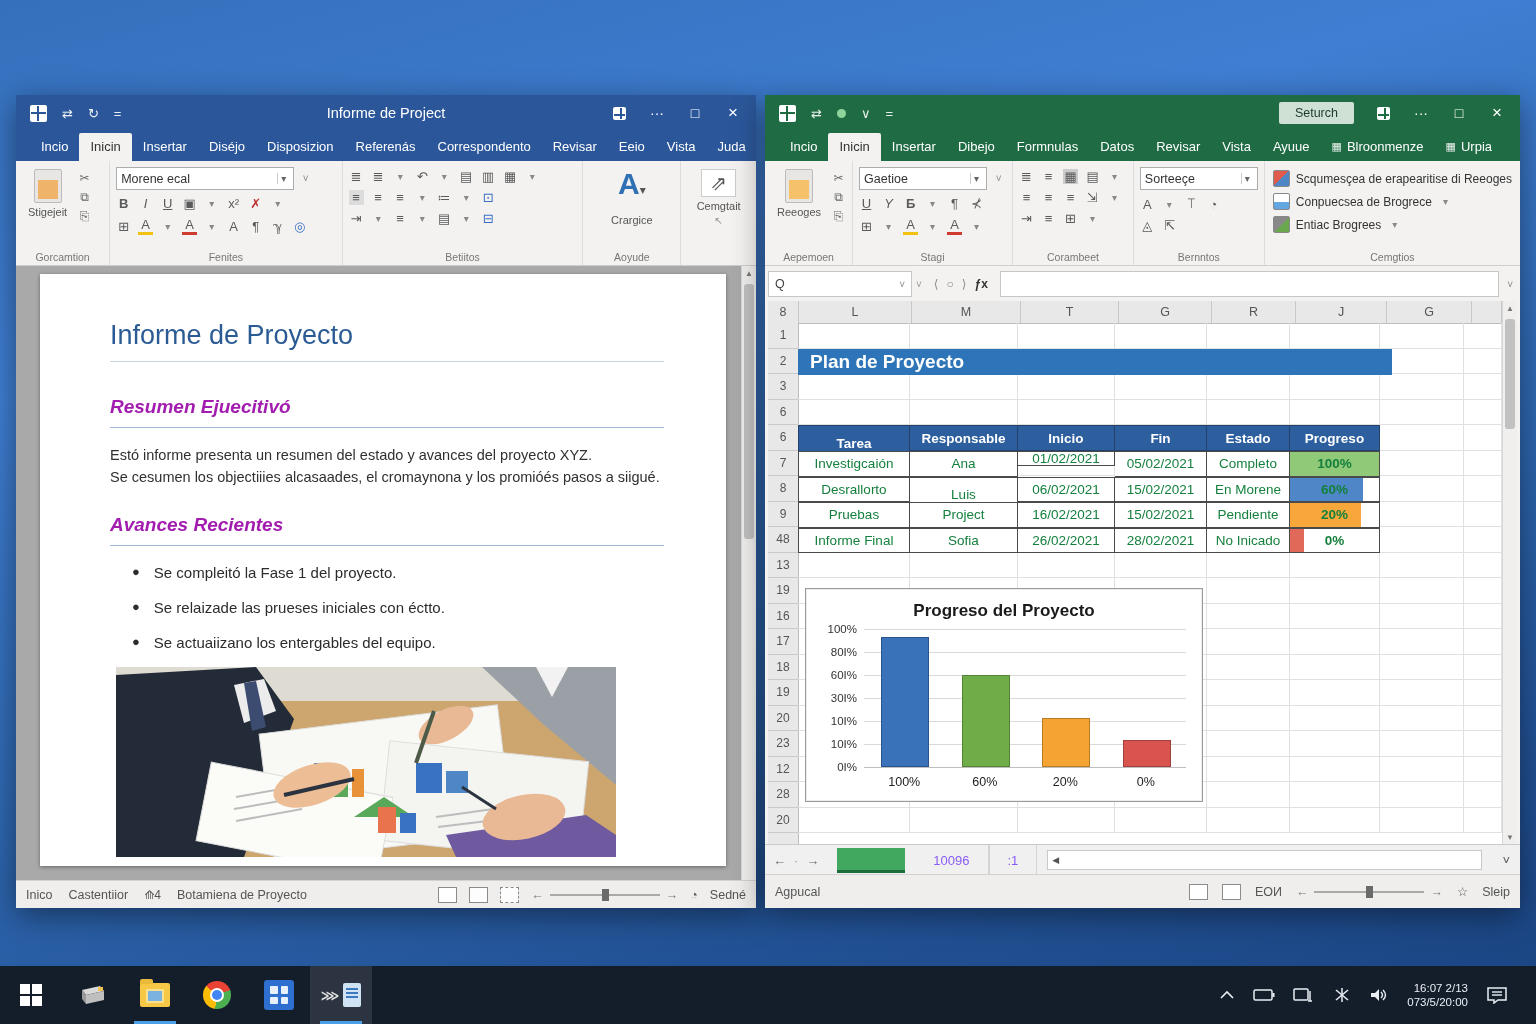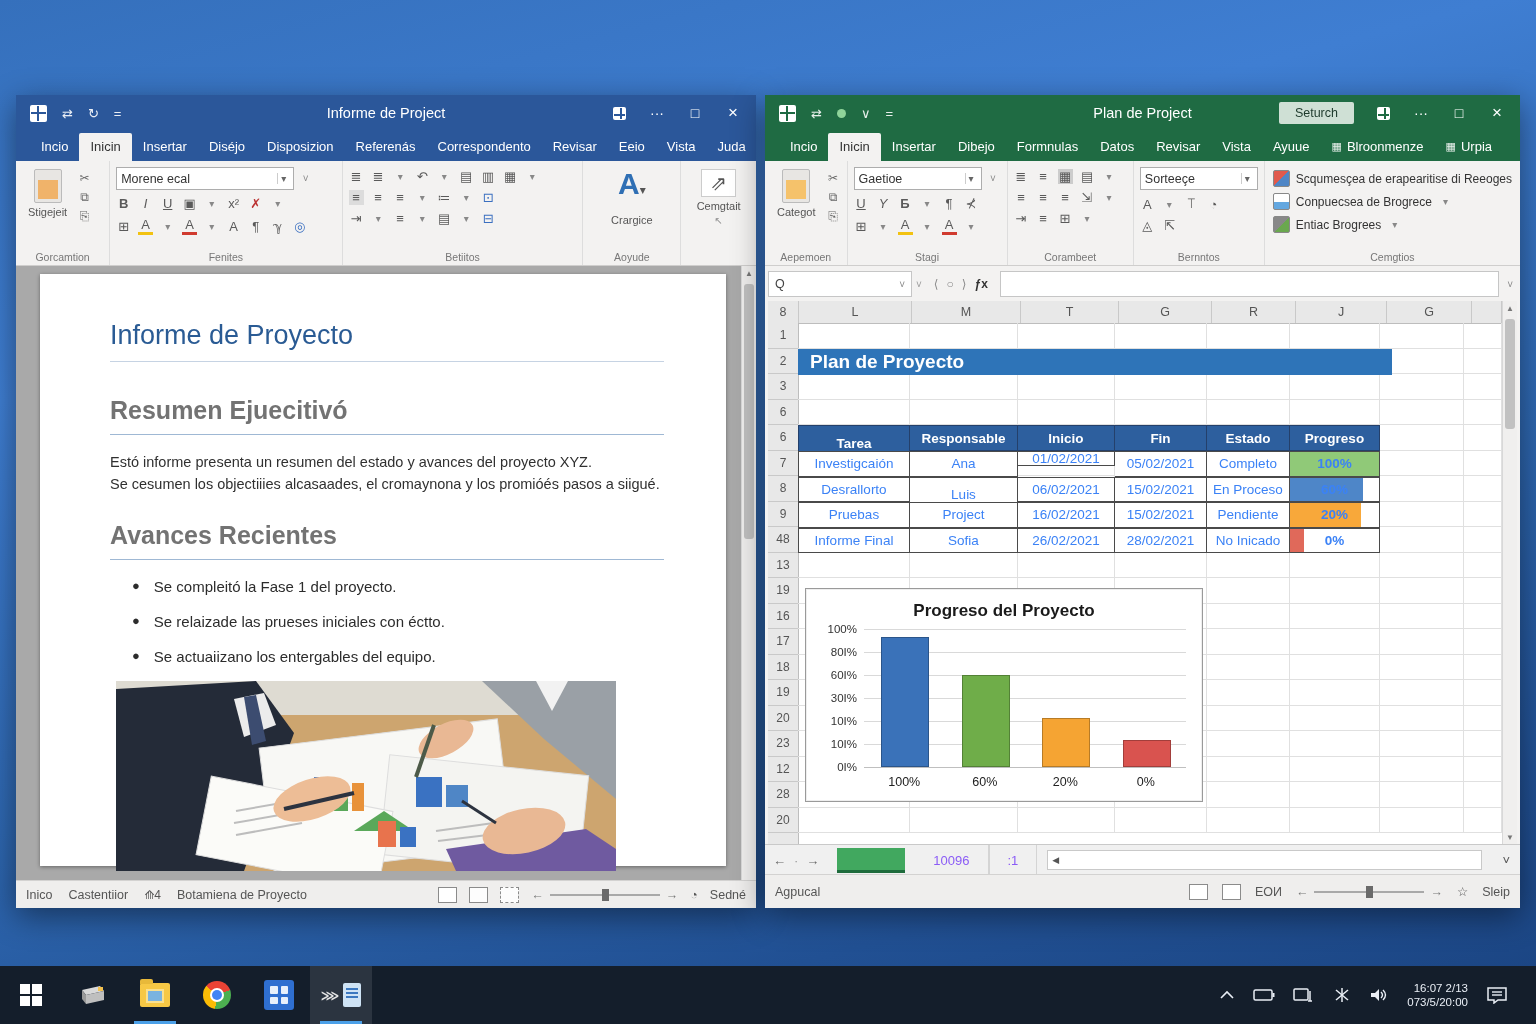--- a/index.html
+++ b/index.html
@@ -46,21 +46,21 @@
   .stylesA{font-size:30px;color:#2f6fb4;font-weight:bold;line-height:30px;}
   .condrow{display:flex;align-items:center;gap:6px;font-size:12px;color:#333;margin:3px 2px;white-space:nowrap;}
   .condicon{width:15px;height:15px;border:1px solid #888;border-radius:2px;background:linear-gradient(135deg,#e05a4d 0 50%,#4f86c6 50% 100%);flex:none;}
   .condicon.t2{background:linear-gradient(180deg,#fff 0 55%,#63a7e0 55% 100%);}
   .condicon.t3{background:linear-gradient(135deg,#888 0 50%,#6aa84f 50% 100%);}
   
   .docarea{position:absolute;left:0;right:0;background:#a9a9a9;}
   .page{position:absolute;background:#fff;box-shadow:0 1px 4px rgba(0,0,0,.4);}
   .doc-title{color:#2a5b94;font-size:27px;font-weight:400;}
   .doc-rule{height:1px;background:#c6d3e3;margin-top:10px;}
-  .doc-h{color:#737373;font-size:25px;font-weight:bold;margin-top:34px;}
+  .doc-h{color:#a21caf;font-size:19px;font-weight:bold;margin-top:34px;font-style:italic;}
   .doc-rule2{height:1px;background:#9fb8d4;margin-top:9px;}
   .doc-p{color:#303030;font-size:14.5px;line-height:22px;margin-top:16px;}
   .bullets{margin-top:12px;}
   .bullet{display:flex;gap:14px;color:#2c2c2c;font-size:15px;margin-top:18px;}
   .bullet .b{font-size:13px;margin-left:22px;}
   .vscroll{position:absolute;width:14px;background:#f0efee;border-left:1px solid #d8d8d8;}
   .vthumb{position:absolute;left:2px;right:2px;background:#c1c1c1;border-radius:3px;}
   .sbarbtn{position:absolute;left:0;right:0;height:15px;color:#777;font-size:8px;text-align:center;line-height:15px;}
   
   .statusbar{position:absolute;left:0;right:0;bottom:0;height:27px;background:#efeeed;border-top:1px solid #d3d2d1;
@@ -79,21 +79,21 @@
   .colhdr{display:flex;height:22px;background:#e8e8e8;border-bottom:1px solid #bdbdbd;font-size:12.5px;color:#555;}
   .colhdr .c{border-right:1px solid #c9c9c9;display:flex;align-items:center;justify-content:center;}
   .rownums{position:absolute;left:0;top:22px;width:30px;bottom:0;background:#e8e8e8;border-right:1px solid #bdbdbd;font-size:12px;color:#555;}
   .rn{border-bottom:1px solid #c9c9c9;display:flex;align-items:center;justify-content:center;}
   .gridrows{position:absolute;left:30px;top:22px;right:0;bottom:0;}
   .grow{display:flex;}
   .gcell{border-right:1px solid #e0e0e0;border-bottom:1px solid #e0e0e0;}
   .overlay{position:absolute;}
   .xl-banner{background:#2e74b8;color:#fff;font-weight:bold;font-size:19px;display:flex;align-items:center;padding-left:12px;}
   .tblrow{display:flex;position:absolute;}
-  .tcell{border:1px solid #4a4a4a;border-left-width:0;display:flex;align-items:center;justify-content:center;font-size:13.5px;color:#3b82f6;background:#fff;box-sizing:border-box;}
+  .tcell{border:1px solid #4a4a4a;border-left-width:0;display:flex;align-items:center;justify-content:center;font-size:13.5px;color:#15803d;background:#fff;box-sizing:border-box;}
   .tcell:first-child{border-left-width:1px;}
   .tblrow.hd .tcell{background:#2d5f9e;color:#fff;font-weight:bold;border-color:#24406b;}
   .pcell{position:relative;overflow:hidden;}
   .pfill{position:absolute;left:0;top:0;bottom:0;}
   .ptxt{position:relative;z-index:1;font-weight:bold;}
   
   .chart{position:absolute;background:#fff;border:1px solid #9a9a9a;box-shadow:0 0 0 1px #eee inset;}
   .ch-title{text-align:center;font-weight:bold;font-size:17px;color:#1a1a1a;margin-top:12px;}
   .plot{position:absolute;}
   .gridline{position:absolute;left:0;right:0;height:1px;background:#d9d9d9;}
@@ -373,21 +373,20 @@
 
 <div class="win" style="left:765px;top:95px;width:755px;height:813px;">
   <div class="titlebar" style="background:#1f6b43;">
     <div class="qat">
       <span class="applogo xl"></span>
       <span class="g">⇄</span>
       <span class="dot"></span>
       <span class="g">∨</span>
       <span class="g">=</span>
     </div>
-    <div class="tb-title">Plan de Project</div>
     <div class="tb-right">
       <span class="searchbtn">Seturch</span>
       <span class="tb-btn">
           <span class="applogo xl" style="width:13px;height:13px;"></span>
         </span>
       <span class="tb-btn">···</span>
       <span class="tb-btn">□</span>
       <span class="tb-btn" style="font-size:17px;">×</span>
     </div>
   </div>
@@ -427,21 +426,21 @@
         <span class="ticon">▦</span>
         <span>Urpia</span>
       </div>
     </div>
 
   <div class="ribbon">
     <div class="rgroup" style="width:86px;">
       <div style="display:flex;">
         <div class="bigbtn">
           <div class="clip xl"></div>
-          <div>Categot</div>
+          <div>Reeoges</div>
         </div>
         <div class="minicol">
           <span class="gi">✂</span>
           <span class="gi">⧉</span>
           <span class="gi">⎘</span>
         </div>
       </div>
       <div class="rlabel">Aepemoen</div>
     </div>
     <div class="rgroup" style="width:178px;">
@@ -801,21 +800,21 @@
           <div class="tcell pcell" style="width: 90px; height: 25.5px;">
             <div class="pfill" style="width: 100%; background: rgb(144, 201, 120);"></div>
             <div class="ptxt">100%</div>
           </div>
         </div>
         <div class="tblrow" style="top: 25.5px; left: 0px;">
           <div class="tcell" style="width: 112px; height: 25.5px;">Desrallorto</div>
           <div class="tcell" style="width: 108px; height: 36px;">Luis</div>
           <div class="tcell" style="width: 97px; height: 25.5px;">06/02/2021</div>
           <div class="tcell" style="width: 92px; height: 25.5px;">15/02/2021</div>
-          <div class="tcell" style="width: 83px; height: 25.5px;">En Proceso</div>
+          <div class="tcell" style="width: 83px; height: 25.5px;">En Morene</div>
           <div class="tcell pcell" style="width: 90px; height: 25.5px;">
             <div class="pfill" style="width: 82%; background: rgb(78, 134, 200);"></div>
             <div class="ptxt">60%</div>
           </div>
         </div>
         <div class="tblrow" style="top: 51px; left: 0px;">
           <div class="tcell" style="width: 112px; height: 25.5px;">Pruebas</div>
           <div class="tcell" style="width: 108px; height: 25.5px;">Project</div>
           <div class="tcell" style="width: 97px; height: 25.5px;">16/02/2021</div>
           <div class="tcell" style="width: 92px; height: 25.5px;">15/02/2021</div>

